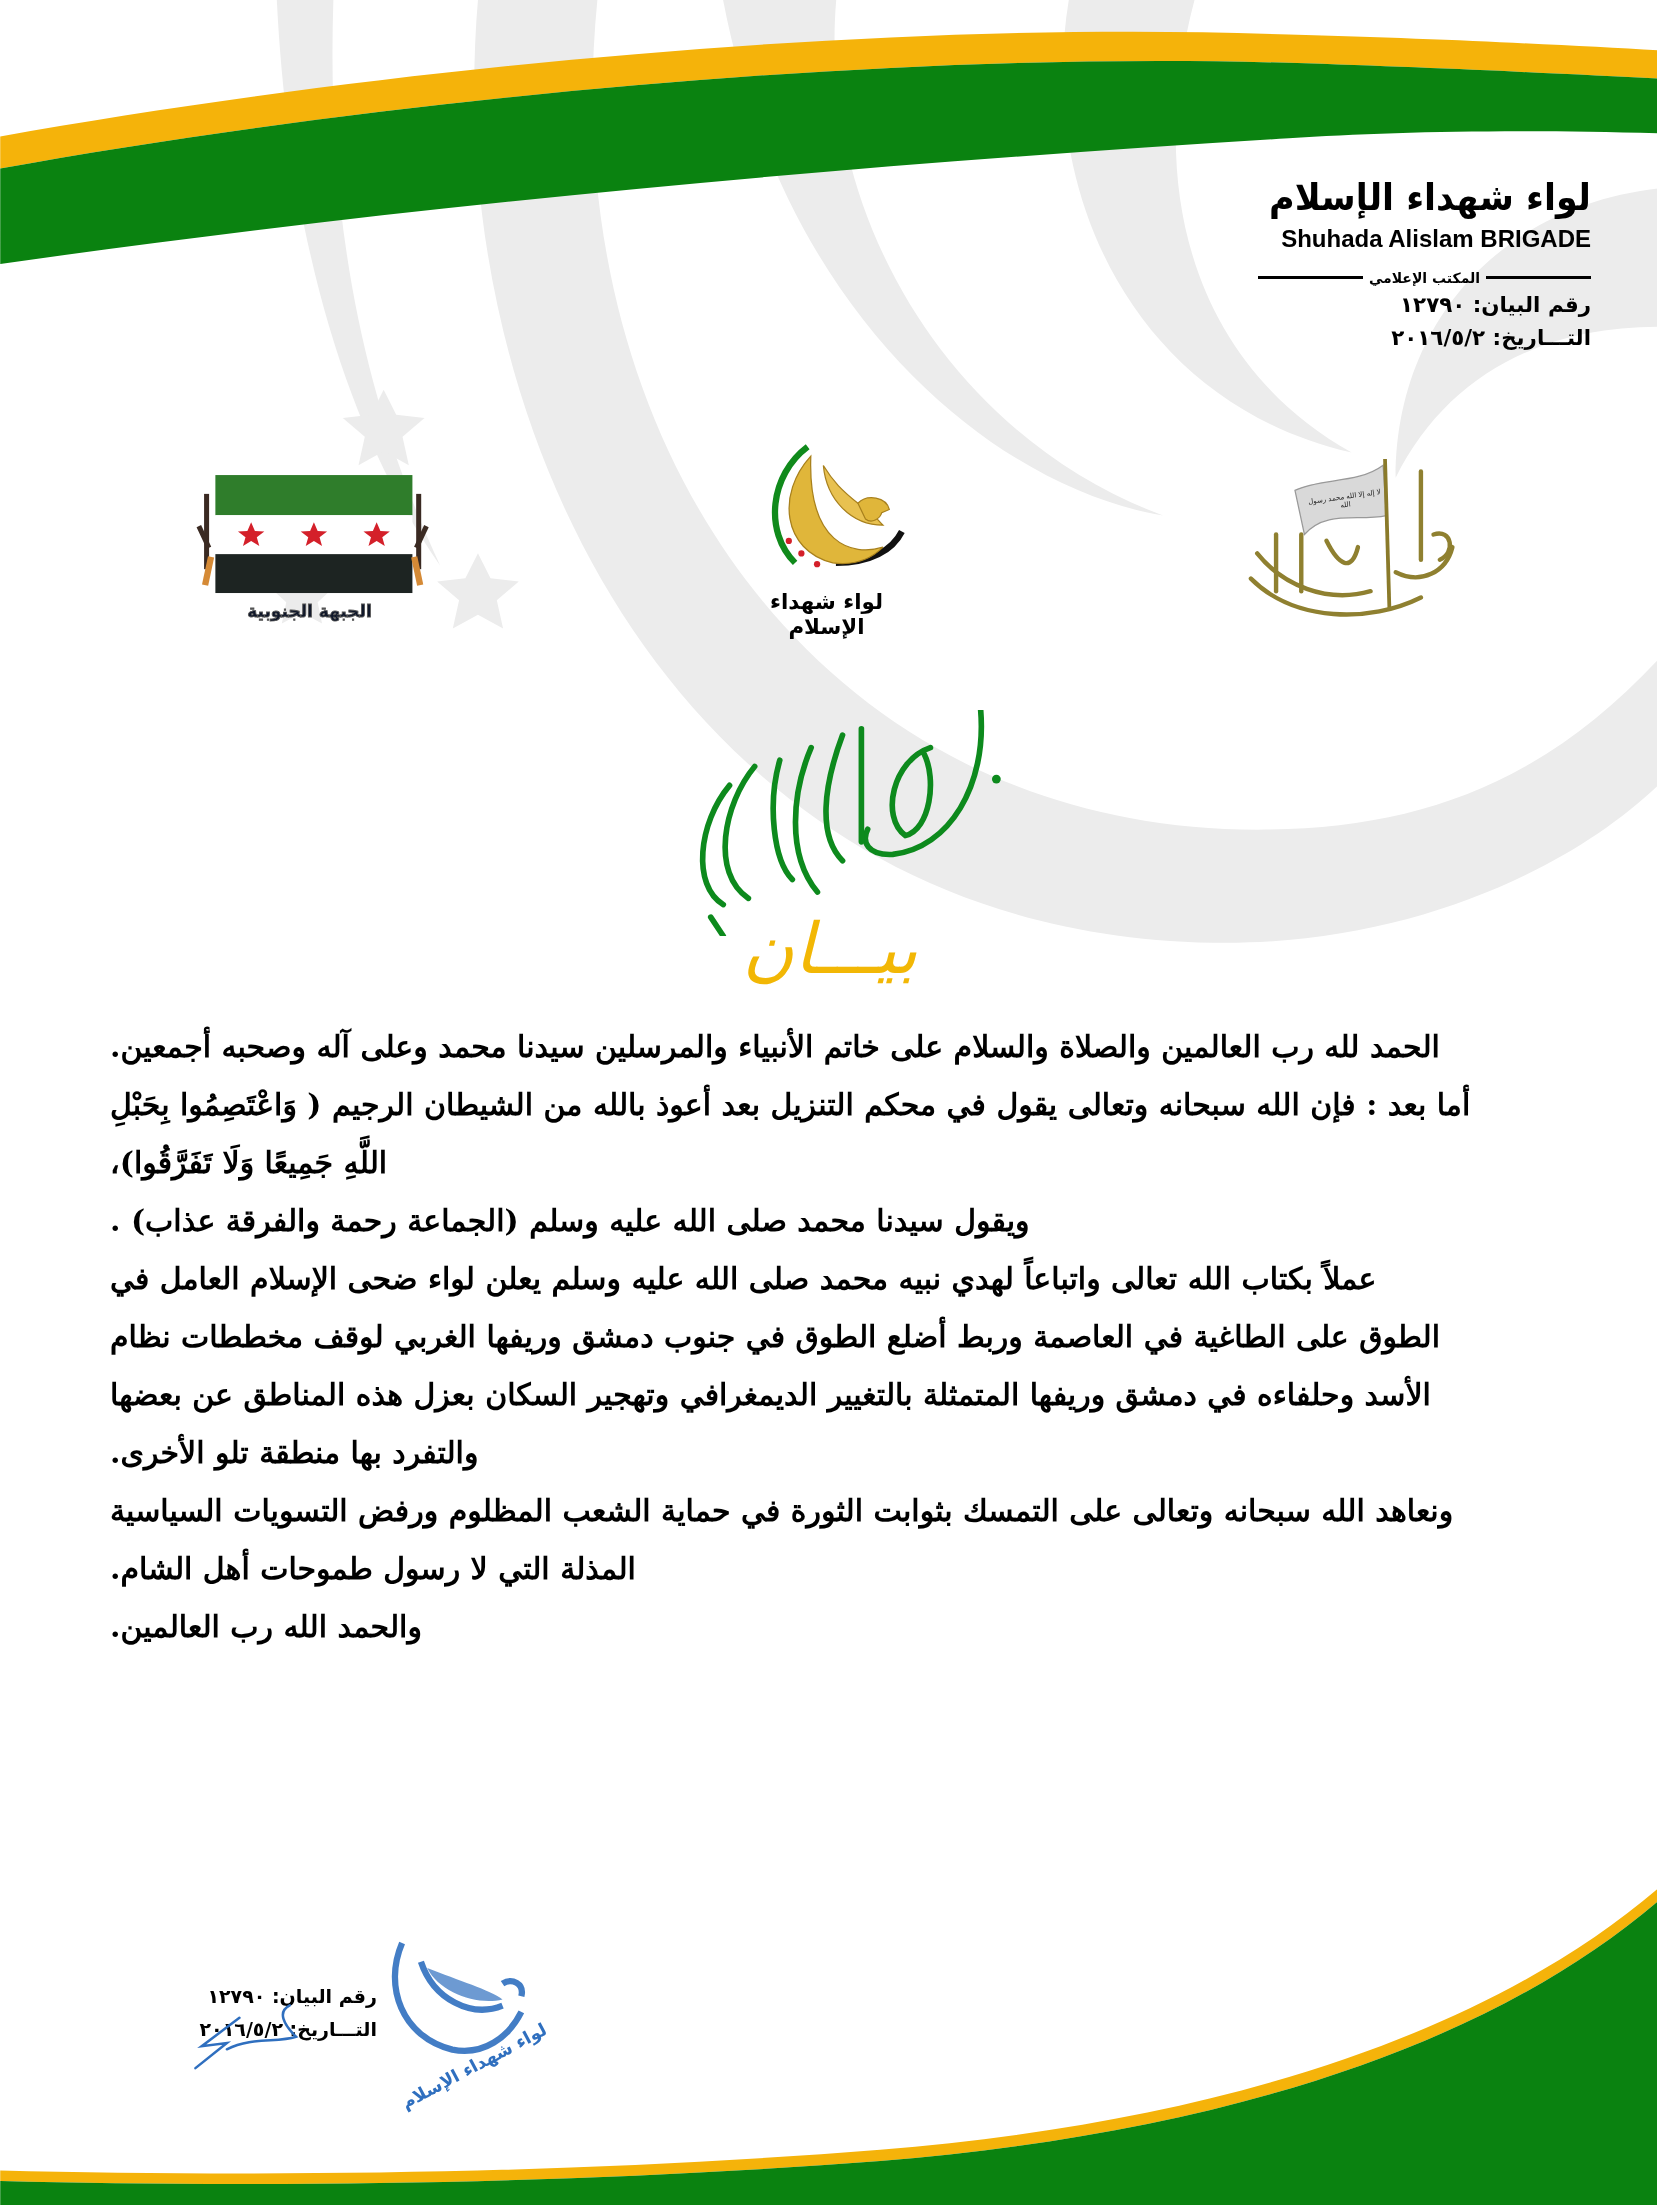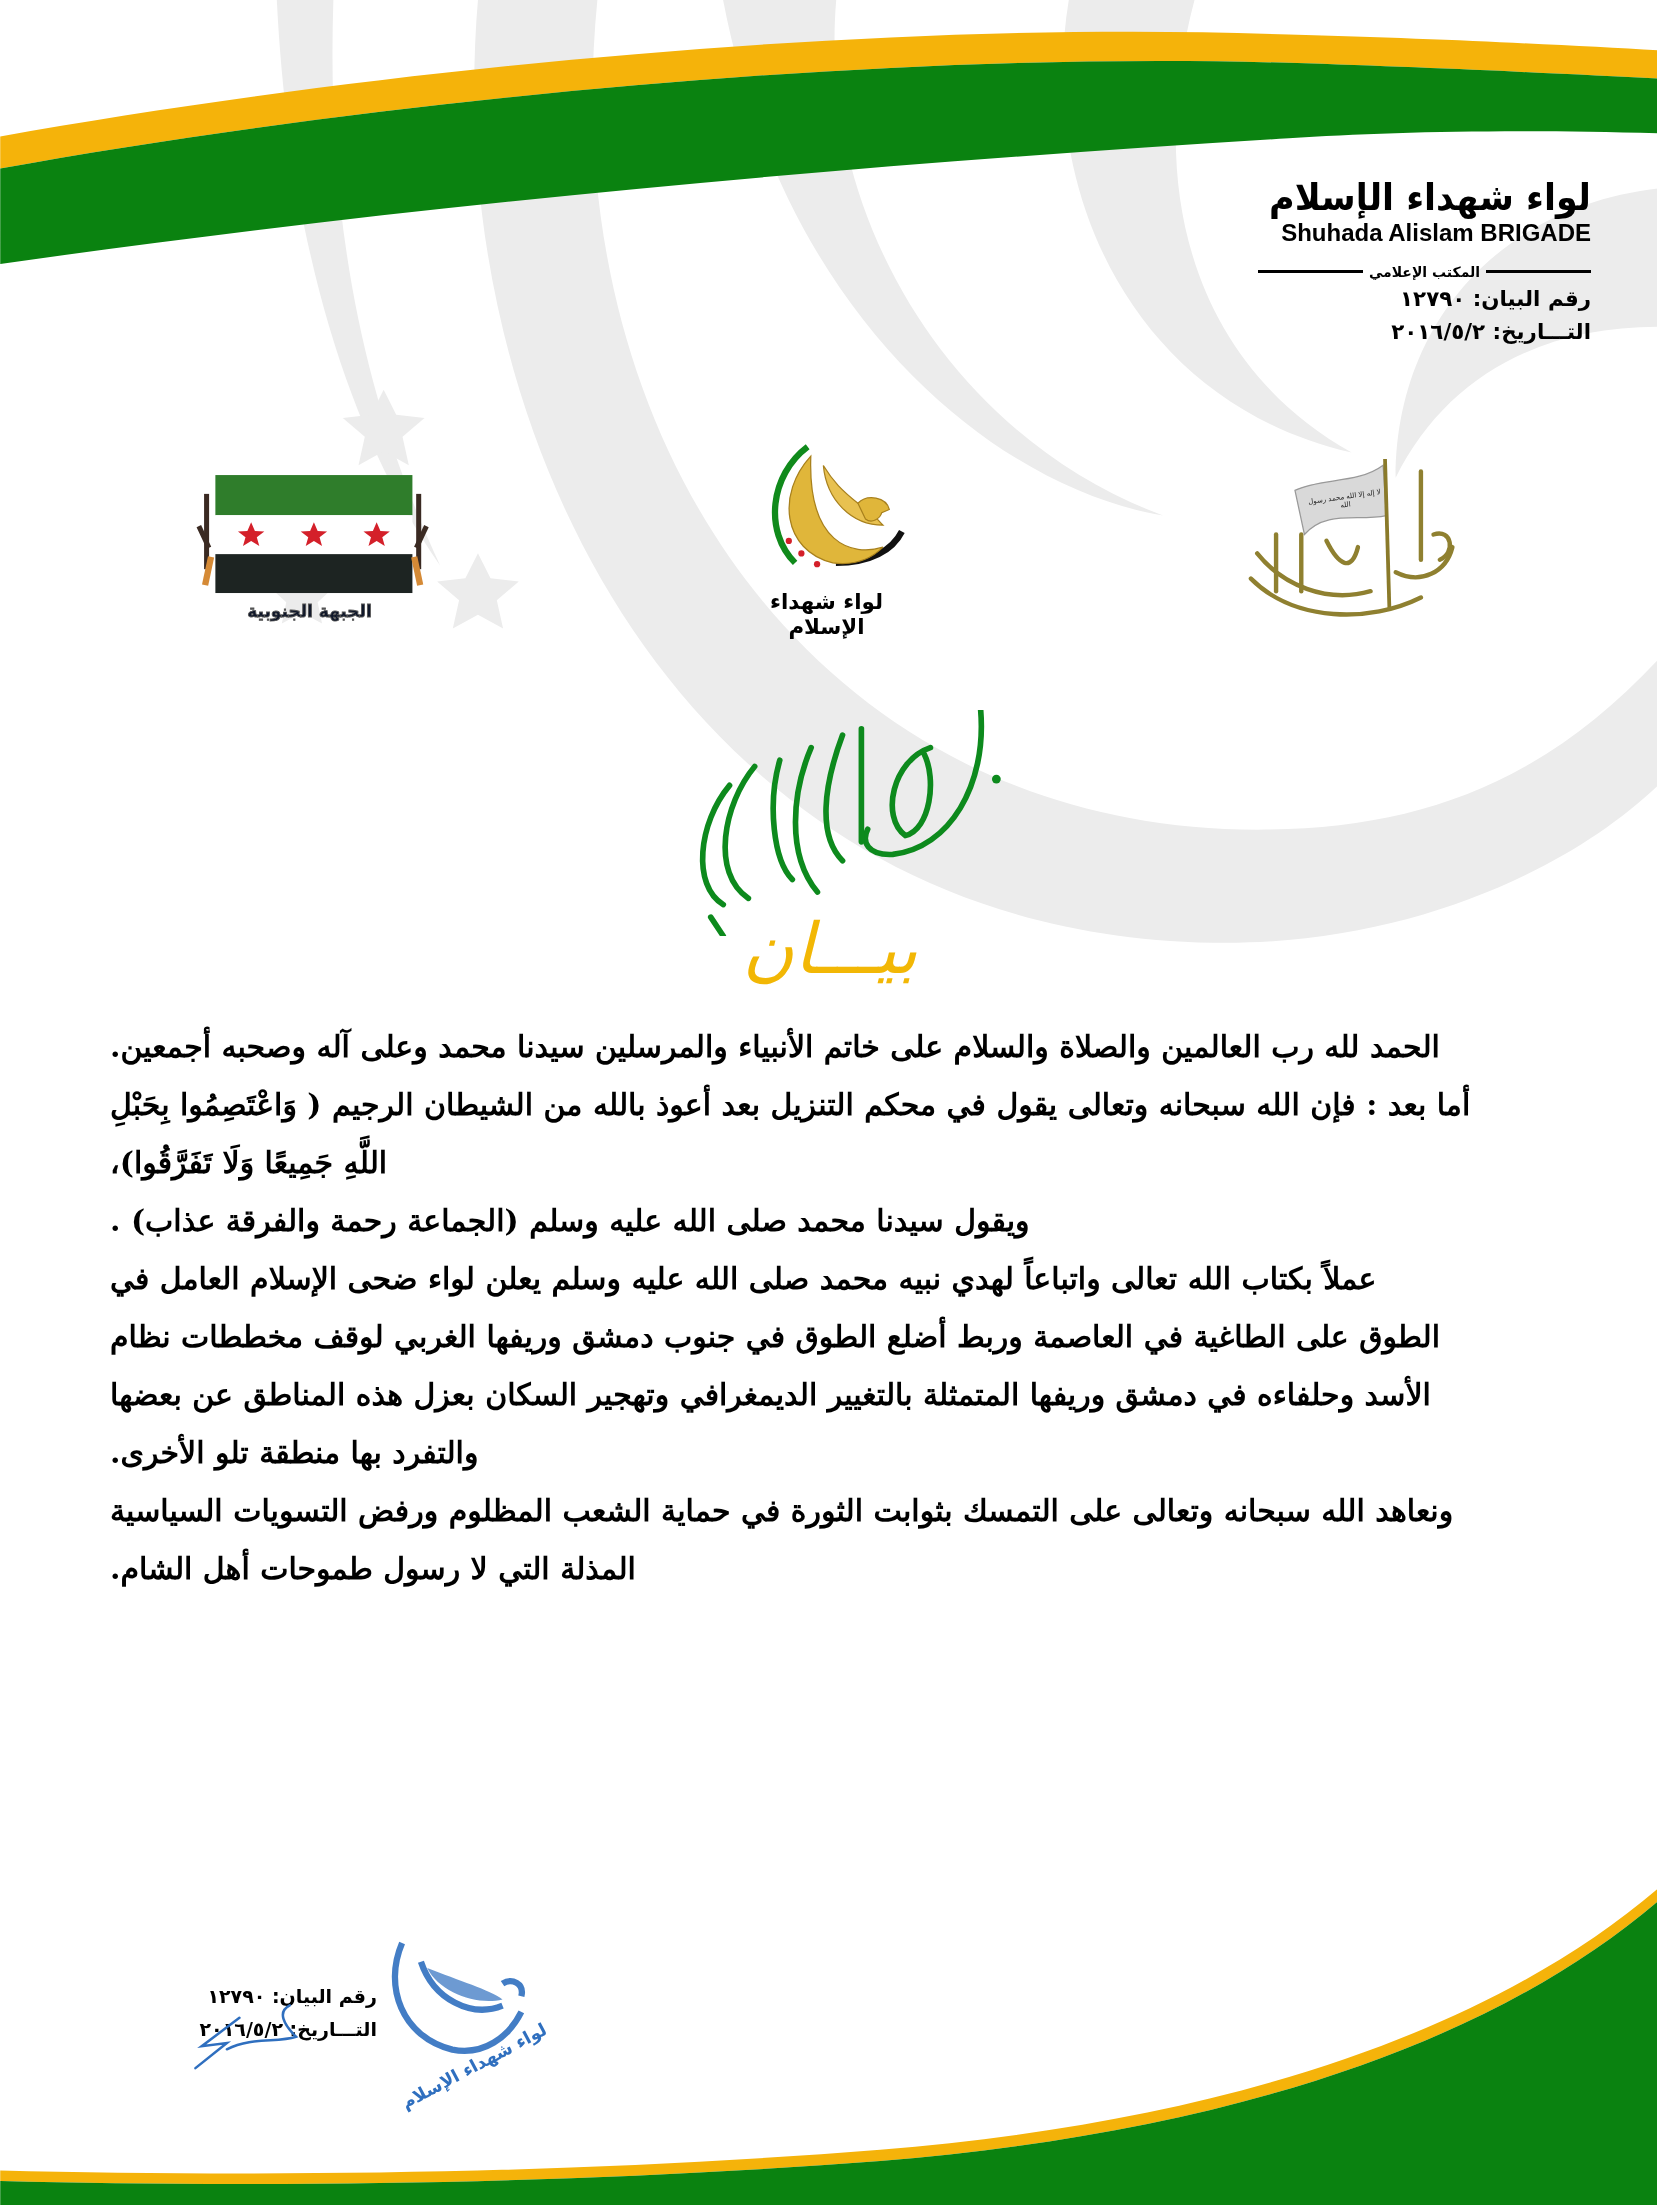--- a/index.html
+++ b/index.html
@@ -14,21 +14,21 @@
 
   
   .hdr { position: absolute; right: 67px; top: 177px; width: 333px; direction: rtl; text-align: right; }
   .hdr-ar-title {
     font-family: "DejaVu Sans", sans-serif; font-weight: 900; font-size: 35px; line-height: 39px;
     letter-spacing: -0.6px; transform: scaleY(1.05); transform-origin: right top;
   }
   .hdr-en {
     direction: ltr; text-align: right;
     font-family: "Liberation Sans", sans-serif; font-weight: bold; font-size: 24px; line-height: 28px;
-    margin-top: 3px;
+    margin-top: 9px;
   }
   .hdr-office { display: flex; align-items: center; gap: 6.3px; margin-top: 14px; height: 21.4px; justify-content: flex-end; }
   .hdr-office .rule { flex: 1; height: 2.5px; background: #000; }
   .hdr-office span { font-family: "DejaVu Sans", sans-serif; font-size: 14px; font-weight: bold; }
   .hdr-line { font-family: "DejaVu Sans", sans-serif; font-weight: bold; font-size: 21.4px; line-height: 33px; white-space: nowrap; }
 
   
   .logo-fsf { left: 184px; top: 475px; width: 251px; height: 157px; }
   .logo-sib { left: 732px; top: 431px; width: 189px; height: 195px; }
   .logo-dah { left: 1232px; top: 440px; width: 233px; height: 189px; }
@@ -181,20 +181,21 @@
   <p>الحمد لله رب العالمين والصلاة والسلام على خاتم الأنبياء والمرسلين سيدنا محمد وعلى آله وصحبه أجمعين.</p>
   <p>أما بعد : فإن الله سبحانه وتعالى يقول في محكم التنزيل بعد أعوذ بالله من الشيطان الرجيم ( وَاعْتَصِمُوا بِحَبْلِ</p>
   <p>اللَّهِ جَمِيعًا وَلَا تَفَرَّقُوا)،</p>
   <p>ويقول سيدنا محمد صلى الله عليه وسلم (الجماعة رحمة والفرقة عذاب) .</p>
   <p>عملاً بكتاب الله تعالى واتباعاً لهدي نبيه محمد صلى الله عليه وسلم يعلن لواء ضحى الإسلام العامل في</p>
   <p>الطوق على الطاغية في العاصمة وربط أضلع الطوق في جنوب دمشق وريفها الغربي لوقف مخططات نظام</p>
   <p>الأسد وحلفاءه في دمشق وريفها المتمثلة بالتغيير الديمغرافي وتهجير السكان بعزل هذه المناطق عن بعضها</p>
   <p>والتفرد بها منطقة تلو الأخرى.</p>
   <p>ونعاهد الله سبحانه وتعالى على التمسك بثوابت الثورة في حماية الشعب المظلوم ورفض التسويات السياسية</p>
   <p>المذلة التي لا رسول طموحات أهل الشام.</p>
+  <p>والحمد الله رب العالمين.</p>
 </div>
 
 <div class="abs stamp">
   <svg width="182" height="189" viewBox="0 0 290 300">
     <g fill="none" stroke="#2f6fbf" stroke-width="10" opacity="0.9">
       <path d="M 40 20 C 10 90 40 170 120 190 C 170 200 210 170 230 130"></path>
       <path d="M 70 50 C 90 110 150 140 200 120"></path>
       <path d="M 200 85 C 215 75 235 85 230 105"></path>
     </g>
     <g fill="#2f6fbf" opacity="0.7">

